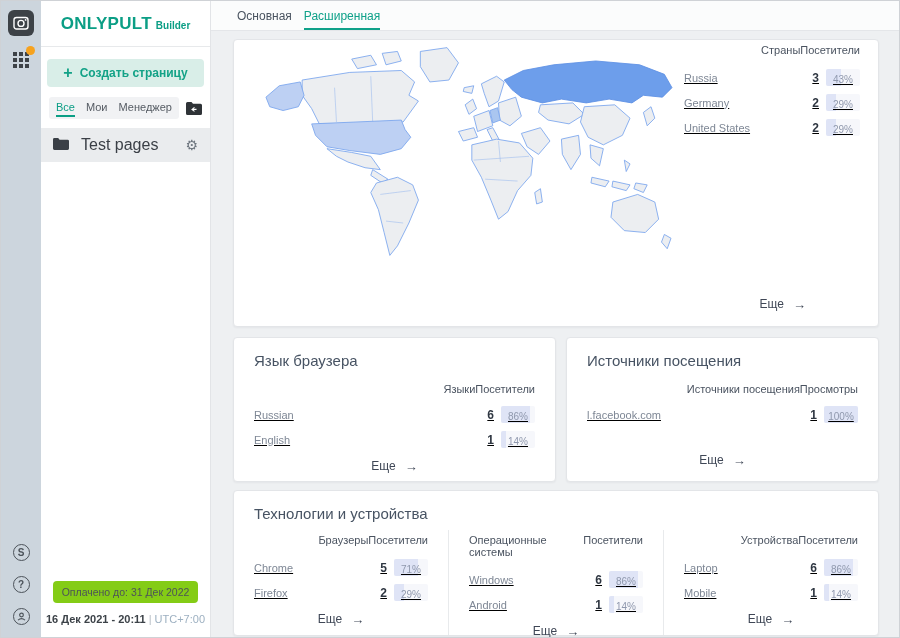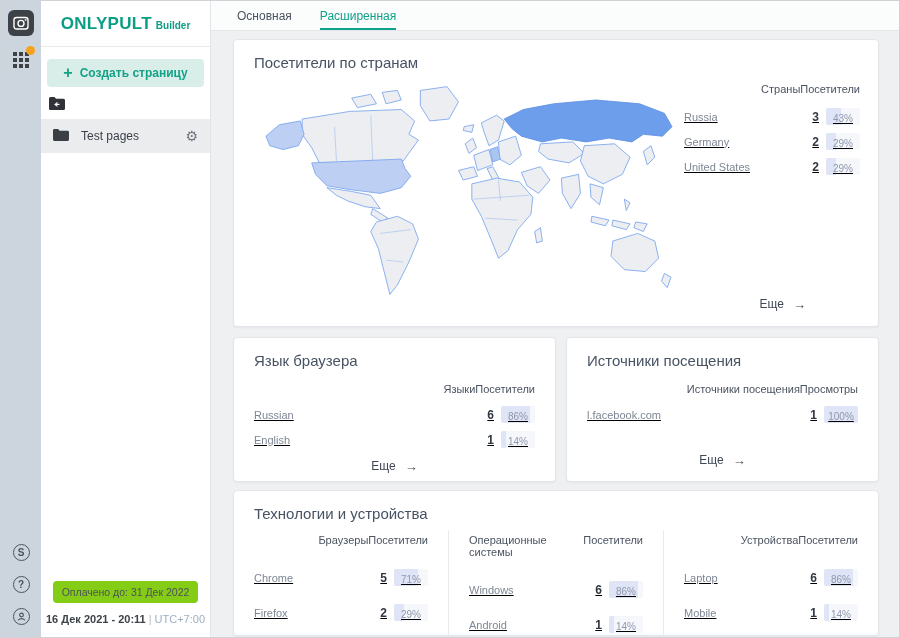--- a/index.html
+++ b/index.html
@@ -24,31 +24,31 @@
   .logo .brand { color:#0b9e85; font-weight:bold; font-size:17px; letter-spacing:.3px; }
   .logo .suffix { color:#0b9e85; font-weight:bold; font-size:10px; margin-left:4px; }
   .create-btn { margin:12px 6px 0; height:28px; background:#d9eee8; color:#13a287; border:none; border-radius:4px; font-family:inherit; font-weight:bold; font-size:12px; cursor:pointer; display:flex; align-items:center; justify-content:center; gap:7px; }
   .create-btn .plus { font-size:16px; font-weight:bold; line-height:1; }
   .filter-row { display:flex; align-items:center; justify-content:space-between; margin:10px 8px 9px 8px; }
   .filter-tabs { background:#f1f2f4; border-radius:3px; padding:4px 7px 2px; display:flex; gap:11px; }
   .ftab { font-size:11px; color:#555b63; cursor:pointer; padding-bottom:2px; }
   .ftab.active { color:#0b9e85; border-bottom:2px solid #0b9e85; }
   .folder-add { cursor:pointer; display:flex; }
   .folder-row { background:#eaecee; height:34px; display:flex; align-items:center; gap:12px; padding:0 12px; cursor:pointer; }
-  .folder-row .flabel { font-size:12px; color:#3a3f46; }
+  .folder-row .flabel { font-size:16px; color:#3a3f46; }
   .gear { margin-left:auto; color:#6d757e; font-size:14px; cursor:pointer; line-height:1; }
   .panel-bottom { margin-top:auto; text-align:center; padding-bottom:12px; }
   .paid-badge { display:inline-block; background:#84cc16; border-radius:4px; padding:5px 9px; font-size:10.5px; color:#4d5358; margin-bottom:10px; }
   .datetime { font-size:11px; color:#3c4248; font-weight:bold;text-align:center; }
   .datetime .sep { color:#b4bcc4; font-weight:normal; margin:0 3px; }
   .datetime .tz { color:#9db0c1; font-weight:normal; }
 
   
   .main { flex:1; display:flex; flex-direction:column; min-width:0; }
-  .topbar { height:30px; flex:0 0 30px; background:#fbfcfc; border-bottom:1px solid #e4e6e9; display:flex; gap:28px; padding-left:26px; }
+  .topbar { height:30px; flex:0 0 30px; background:#fbfcfc; border-bottom:1px solid #e4e6e9; display:flex; gap:12px; padding-left:26px; }
   .mtab { font-size:12px; color:#4a5460; display:flex; align-items:center; padding-top:2px; cursor:pointer; border-bottom:2px solid transparent; }
   .mtab.active { color:#0fa189; border-bottom-color:#0fa189; }
   .content { flex:1; padding:8px 20px 4px 22px; overflow:hidden; }
   .card { background:#fff; border:1px solid #e3e5e8; border-radius:4px; box-shadow:0 1px 2px rgba(30,40,60,.05); }
   .card h2 { font-size:15px; font-weight:normal; color:#475363; padding:14px 20px 8px; }
 
   
   .card-map { height:288px; display:flex; flex-direction:column; }
   .map-row { flex:1; display:flex; padding:0 18px 0 18px; min-height:0; }
   .worldmap { width:432px; height:224px; flex:0 0 auto; }
@@ -69,21 +69,21 @@
   .row2 { display:flex; gap:10px; margin-top:10px; }
   .card-lang { width:323px; flex:0 0 323px; height:145px; display:flex; flex-direction:column; }
   .card-src  { flex:1; height:145px; display:flex; flex-direction:column; }
   .tbl { padding:6px 20px 0; }
   .tbl .thead { margin-bottom:11px; }
   .center-more { text-align:center; margin-top:auto; padding-bottom:13px; }
 
   
   .card-tech { margin-top:8px; height:146px; display:flex; flex-direction:column; }
   .tech-cols { flex:1; display:flex; min-height:0; }
-  .tcol { flex:1; padding:4px 20px 0; border-right:1px solid #e8eaec; display:flex; flex-direction:column;gap:10px; }
+  .tcol { flex:1; padding:4px 20px 0; border-right:1px solid #e8eaec; display:flex; flex-direction:column; }
   .tcol:last-child { border-right:none; }
 </style>
 </head>
 <body>
 
 <div class="app">
 
   <aside class="rail">
     <div class="rail-top">
       <div class="cam-btn">
@@ -122,20 +122,25 @@
 
   <aside class="panel">
     <div class="logo">
       <span class="brand">ONLYPULT</span><span class="suffix">Builder</span>
     </div>
     <button class="create-btn">
       <span class="plus">+</span>
       <span>Создать страницу</span>
     </button>
     <div class="filter-row">
+      <div class="filter-tabs">
+        <span class="ftab active">Все</span>
+        <span class="ftab">Мои</span>
+        <span class="ftab">Менеджер</span>
+      </div>
       <span class="folder-add">
         <svg width="16" height="13" viewBox="0 0 16 13">
           <path d="M0,1.5 Q0,0 1.5,0 L5.5,0 L7,1.8 L14.5,1.8 Q16,1.8 16,3.3 L16,11.5 Q16,13 14.5,13 L1.5,13 Q0,13 0,11.5 Z" fill="#2f3337"></path>
           <path d="M6,7.4 L10.5,7.4 M8.5,5.4 L6,7.4 L8.5,9.4" stroke="#ffffff" stroke-width="1.1" fill="none"></path>
         </svg>
       </span>
     </div>
     <div class="folder-row">
       <span>
         <svg width="16" height="12" viewBox="0 0 16 12">
@@ -155,21 +160,20 @@
 
   <main class="main">
     <div class="topbar">
       <span class="mtab">Основная</span>
       <span class="mtab active">Расширенная</span>
     </div>
 
     <div class="content">
 
       <section class="card card-map">
-        <h2>Посетители по странам</h2>
         <div class="map-row">
           <svg class="worldmap" viewBox="0 0 440 235" preserveAspectRatio="xMidYMid meet">
             <g fill="#eceef1" stroke="#7aa5ee" stroke-width="0.9" stroke-linejoin="round">
 
               <path d="M46,42 L96,34 L150,32 L164,44 L158,58 L168,64 L152,86 L64,88 L56,72 L46,58 Z"></path>
               <path d="M98,20 L118,16 L124,26 L104,30 Z"></path>
               <path d="M130,14 L146,12 L150,22 L134,26 Z"></path>
               <path d="M170,12 L198,8 L210,24 L200,42 L180,44 L170,28 Z"></path>
               <path d="M216,50 L226,48 L224,56 L215,54 Z"></path>
               <path d="M72,114 L98,118 L118,122 L128,136 L112,134 L94,128 L82,122 Z"></path>

